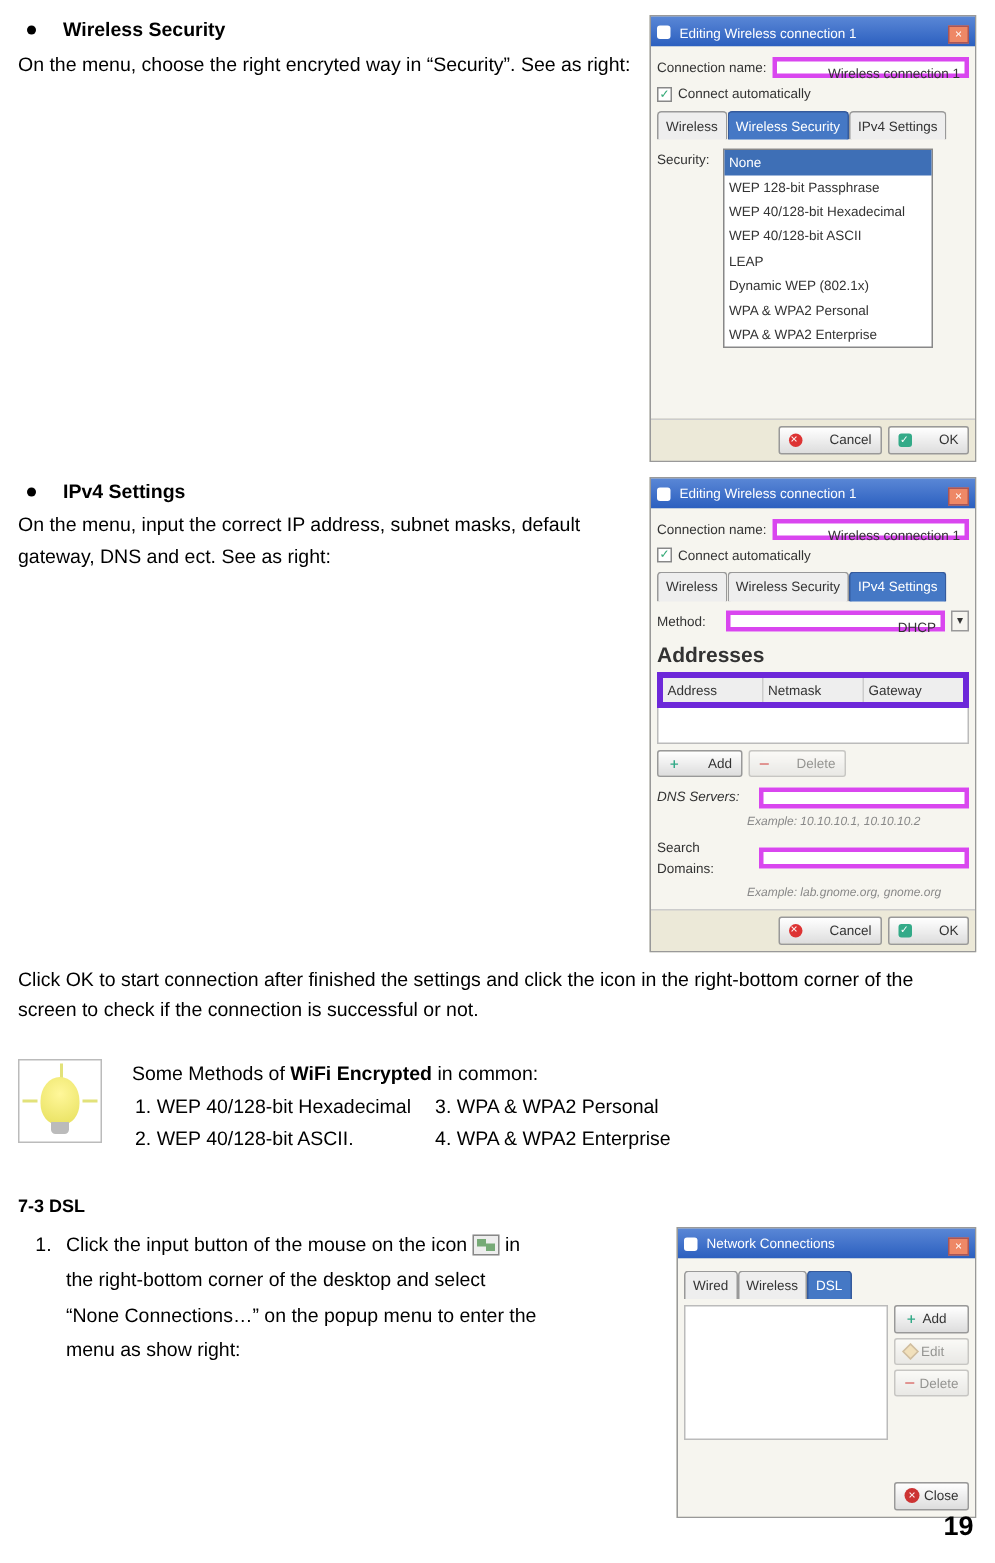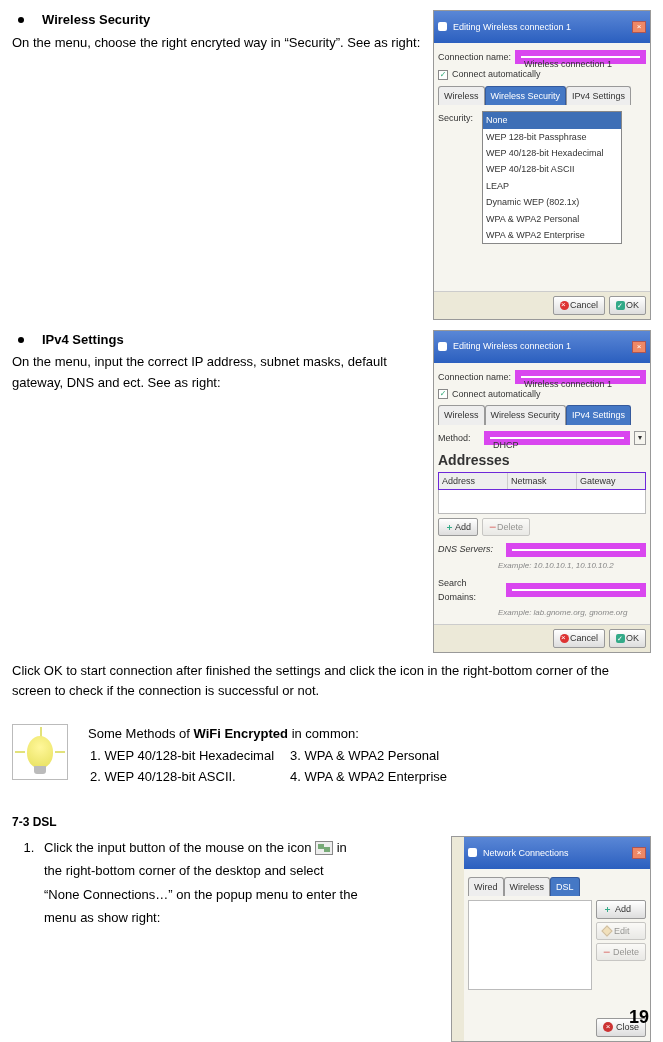--- a/index.html
+++ b/index.html
@@ -12,42 +12,42 @@
     background: #fff;
     position: relative;
     padding: 10px 12px;
     line-height: 1.6;
   }
   .bullet-head { display: flex; align-items: center; font-weight: bold; margin-bottom: 2px; }
   .bullet-dot { width:6px; height:6px; background:#000; border-radius:50%; margin-right:18px; margin-left:6px;}
   .para { margin-bottom: 4px; }
   .section { overflow: hidden; }
   .shot { float: right; border:1px solid #999; background:#ece9d8; font-size:9px; color:#333; }
-  .win-title { background: linear-gradient(#5a87d6,#2b5fbf); color:#fff; padding:2px 4px; display:flex; align-items:center; justify-content:space-between; height:32px; font-size:9px;}
+  .win-title { background: linear-gradient(#5a87d6,#2b5fbf); color:#fff; padding:2px 4px; display:flex; align-items:flex-end; justify-content:space-between; height:20px; font-size:9px;}
   .win-title .icon-sq { width:9px; height:9px; background:#fff; border-radius:2px; margin-right:3px;}
   .win-close { width:14px; height:12px; background:#e86; border:1px solid #a55; color:#fff; font-size:8px; text-align:center; line-height:10px;}
   .win-body { background:#f6f5ef; padding:4px; }
   .field-row { display:flex; align-items:center; gap:4px; margin:3px 0; font-size:9px;}
-  .txt-input { border:6px solid #d946ef; padding:1px 3px; font-size:9px; background:#fff; flex:1; height:14px;}
+  .txt-input { border:3px solid #d946ef; padding:1px 3px; font-size:9px; background:#fff; flex:1; height:14px;text-align:right;}
   .chk { display:flex; align-items:center; gap:4px; font-size:9px;}
   .chk-box { width:10px; height:10px; border:1px solid #888; background:#fff; color:#3a7; font-size:8px; text-align:center; line-height:8px;}
   .tabs { display:flex; gap:0; margin-top:4px;}
   .tab { border:1px solid #999; border-bottom:none; padding:2px 5px; font-size:9px; background:#eee; border-radius:3px 3px 0 0;}
   .tab.active { background:#4578c5; color:#fff; border-color:#355a9c;}
   .drop { border:1px solid #888; background:#fff; font-size:9px; width:140px;}
   .drop .sel { background:#3e6fb6; color:#fff; padding:1px 3px;}
   .drop div { padding:1px 3px; }
   .btnrow { display:flex; justify-content:flex-end; gap:4px; padding:4px; background:#ece9d8; border-top:1px solid #ccc;}
-  .btn { border:1px solid #999; background:linear-gradient(#fff,#ddd); padding:1px 6px; font-size:9px; display:flex; align-items:center; gap:1px; border-radius:2px;}
+  .btn { border:1px solid #999; background:linear-gradient(#fff,#ddd); padding:1px 6px; font-size:9px; display:flex; align-items:center; gap:18px; border-radius:2px;}
   .c-icon { width:9px;height:9px;border-radius:50%;background:#d33; position:relative;}
   .c-icon::after{content:"×";color:#fff;font-size:8px;position:absolute;left:1px;top:-2px;}
   .ok-icon{width:9px;height:9px;background:#3a8;border-radius:2px;position:relative;}
   .ok-icon::after{content:"✓";color:#fff;font-size:7px;position:absolute;left:1px;top:-1px;}
   
-  .tbl-head{display:flex;border:1px solid #6d28d9;background:#eee;font-size:9px;}
+  .tbl-head{display:flex;border:4px solid #6d28d9;background:#eee;font-size:9px;}
   .tbl-head div{flex:1;border-right:1px solid #ccc;padding:1px 3px;}
   .tbl-head div:last-child{border-right:none;}
   .tbl-body{border:1px solid #bbb;border-top:none;height:24px;background:#fff;}
   .ex{color:#888;font-style:italic;font-size:8px;padding-left:60px;}
   
   .tip { display:flex; align-items:flex-start; gap:20px; margin:22px 0 24px 0;}
   .bulb { width:56px; height:56px; border:1px solid #bbb; background:#fff; position:relative; display:flex; align-items:center; justify-content:center;}
   .bulb-inner{width:26px;height:32px;background:radial-gradient(circle at 50% 35%, #fff79a, #e6df5a);border-radius:50% 50% 45% 45%;position:relative;}
   .bulb-inner::after{content:"";position:absolute;bottom:-6px;left:7px;width:12px;height:8px;background:#bbb;border-radius:0 0 3px 3px;}
   .ray{position:absolute;background:#e2e27a;}
@@ -235,21 +235,21 @@
             <td>4. WPA &amp; WPA2 Enterprise</td>
           </tr>
     </tbody>
       </table>
   </div>
 </div>
 
 <h2 class="dsl">7-3 DSL</h2>
 <div class="section" style="min-height:180px;">
 
-  <div class="shot" style="width:200px;padding-left:12px;">
+  <div class="shot" style="width:200px;">
     <div class="win-title">
       <div style="display:flex;align-items:center;gap:3px;">
         <div class="icon-sq"></div>
         <span>Network Connections</span>
       </div>
       <div class="win-close">×</div>
     </div>
     <div class="win-body">
       <div class="tabs">
         <div class="tab">Wired</div>

